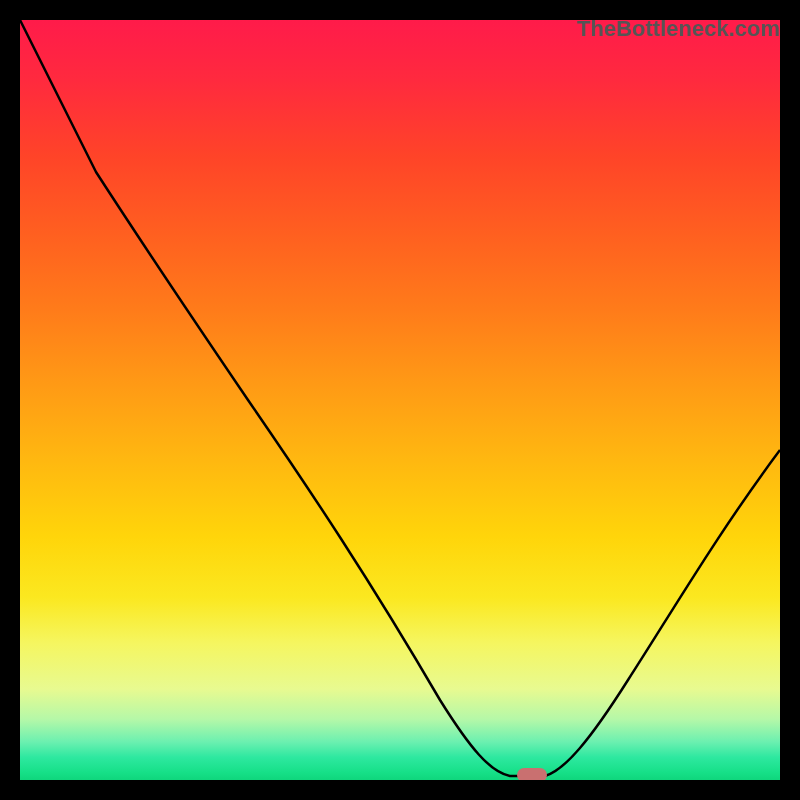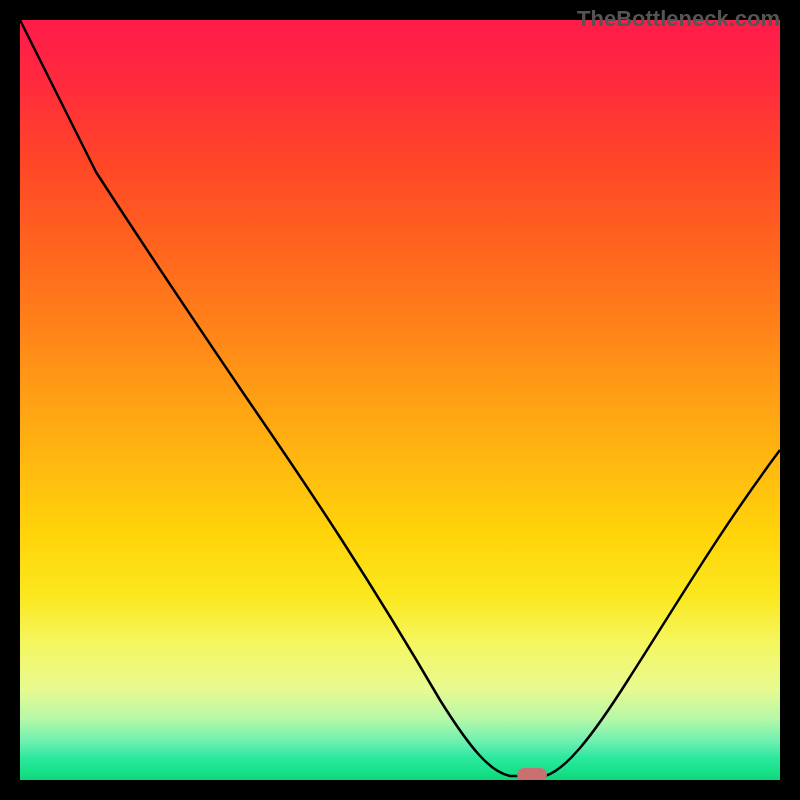--- a/index.html
+++ b/index.html
@@ -9,21 +9,21 @@
     }
     body {
       width: 800px;
       height: 800px;
       background: #000;
       position: relative;
       font-family: Arial, sans-serif;
     }
     .watermark {
       position: absolute;
-      top: 6px;
+      top: 16px;
       right: 20px;
       font-size: 22px;
       font-weight: bold;
       color: #555555;
       z-index: 10;
     }
     .chart-container {
       position: absolute;
       left: 20px;
       top: 20px;

